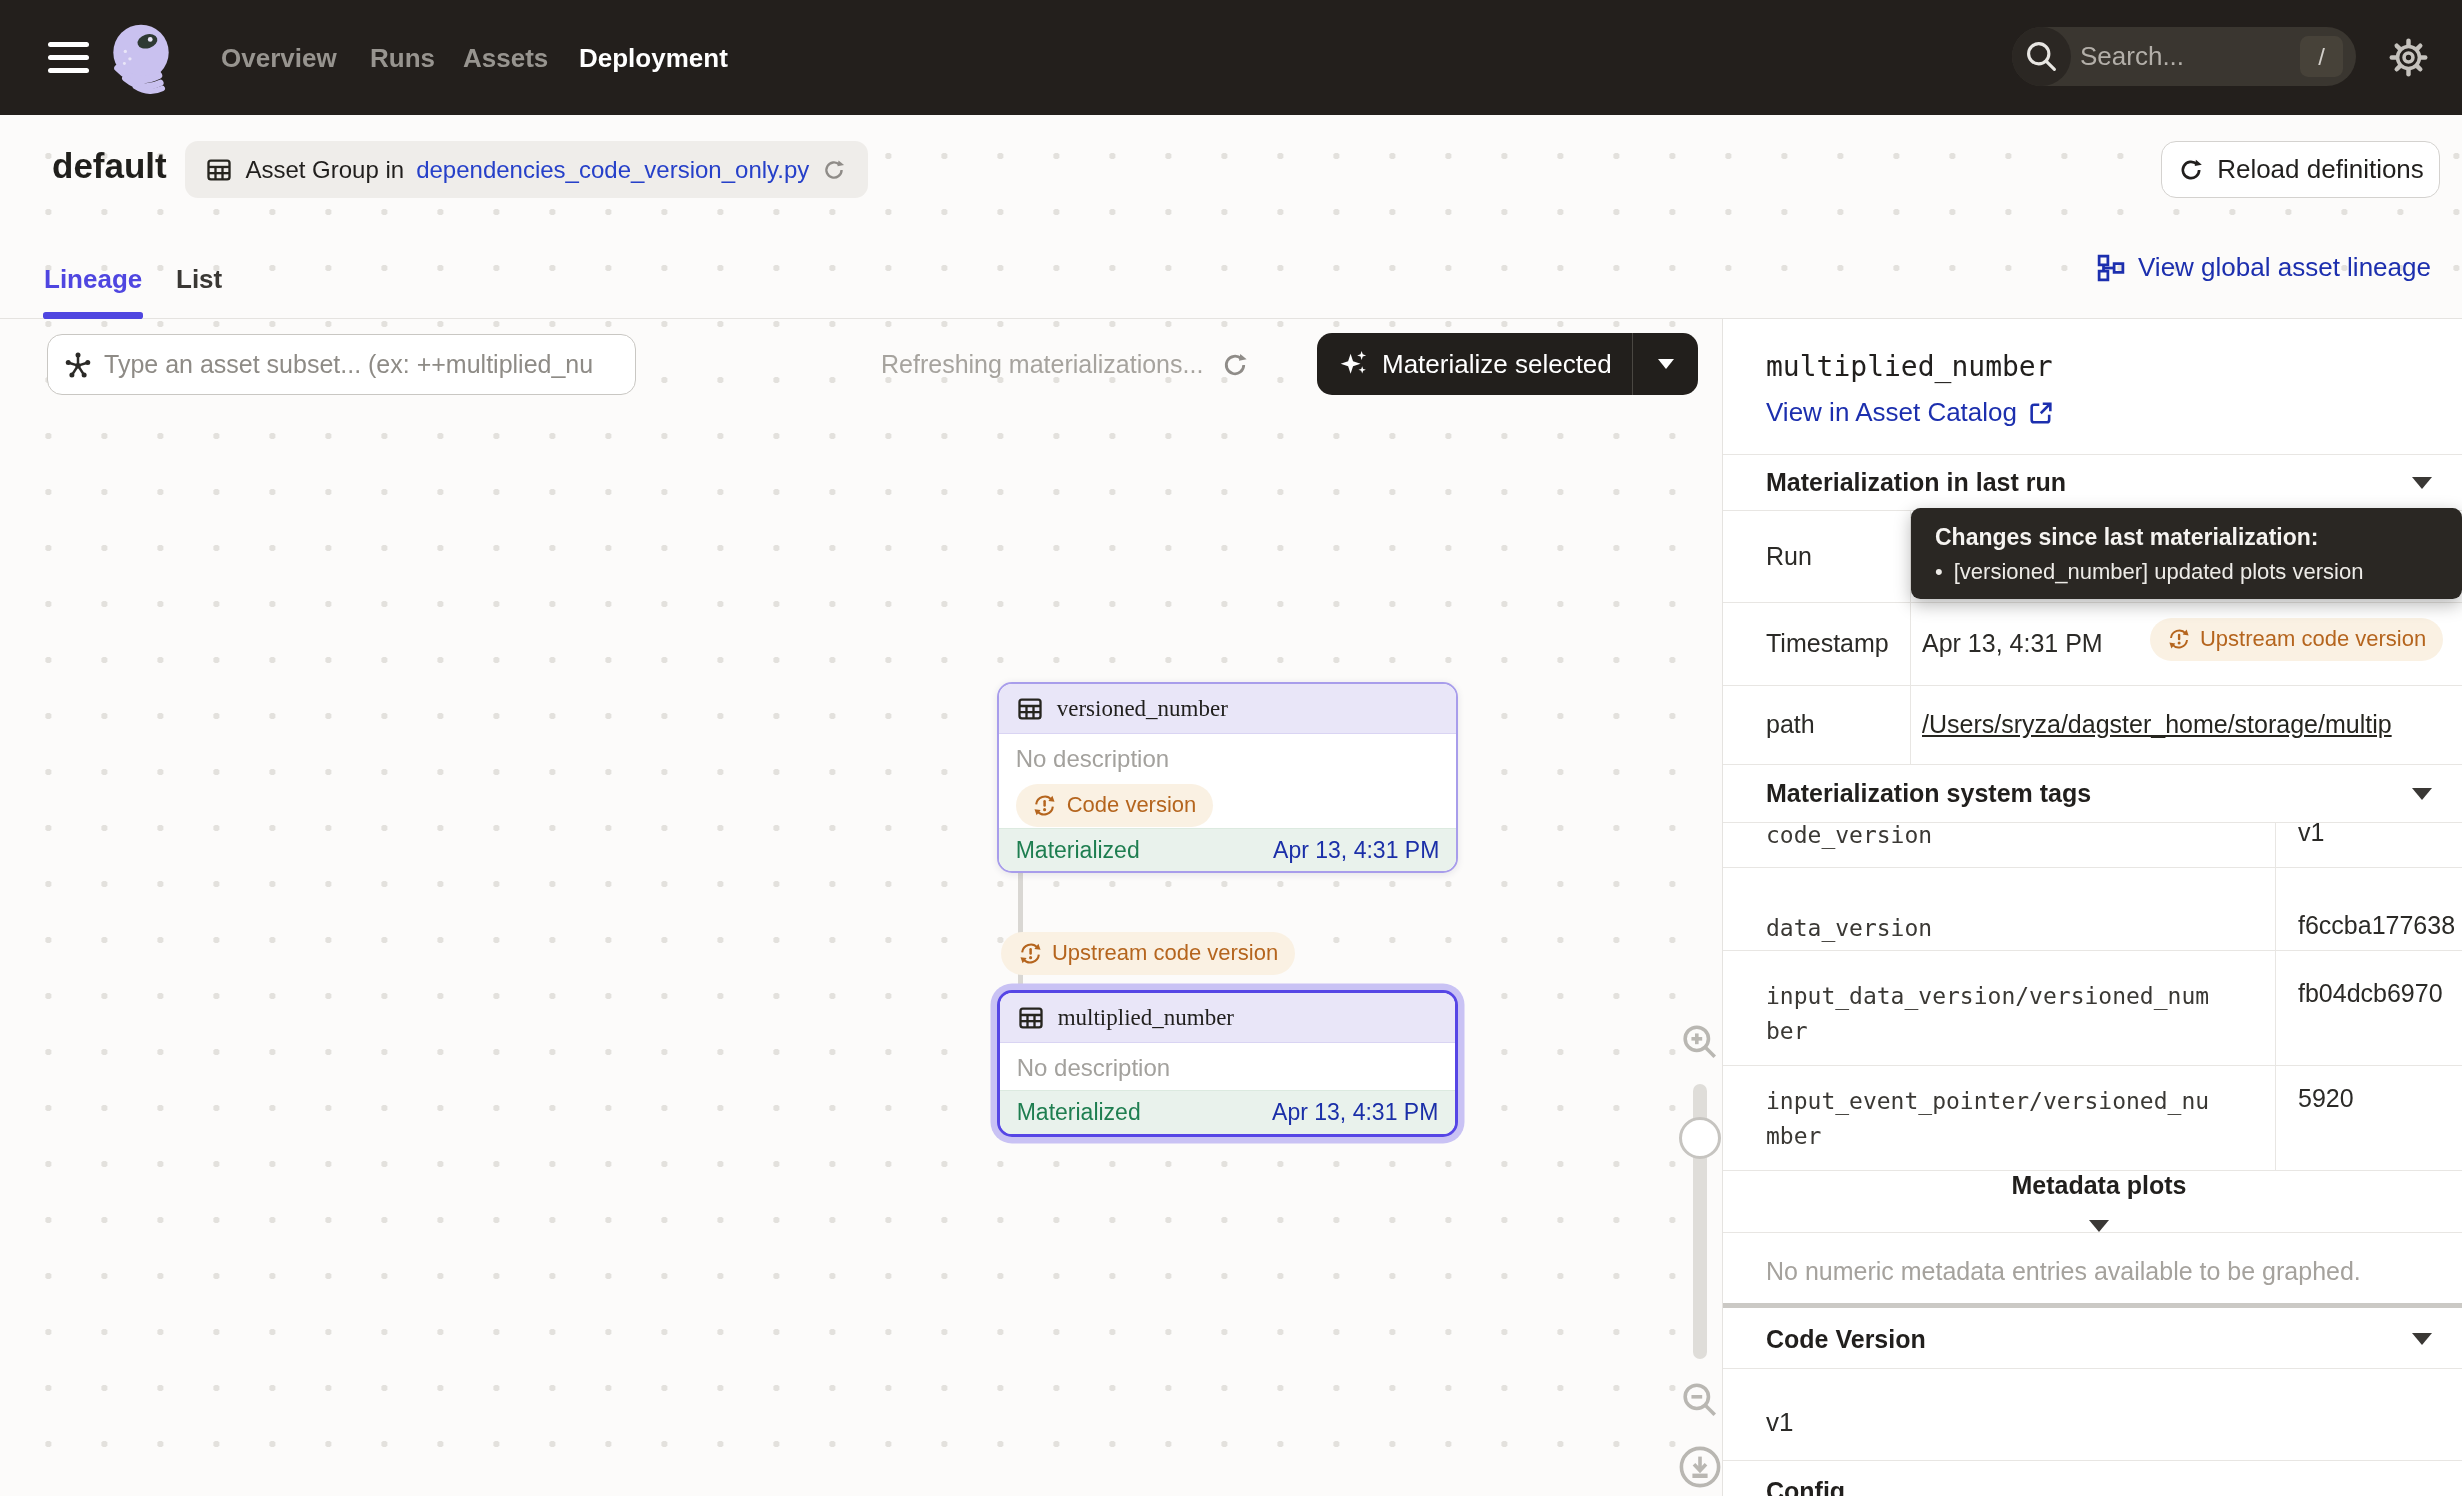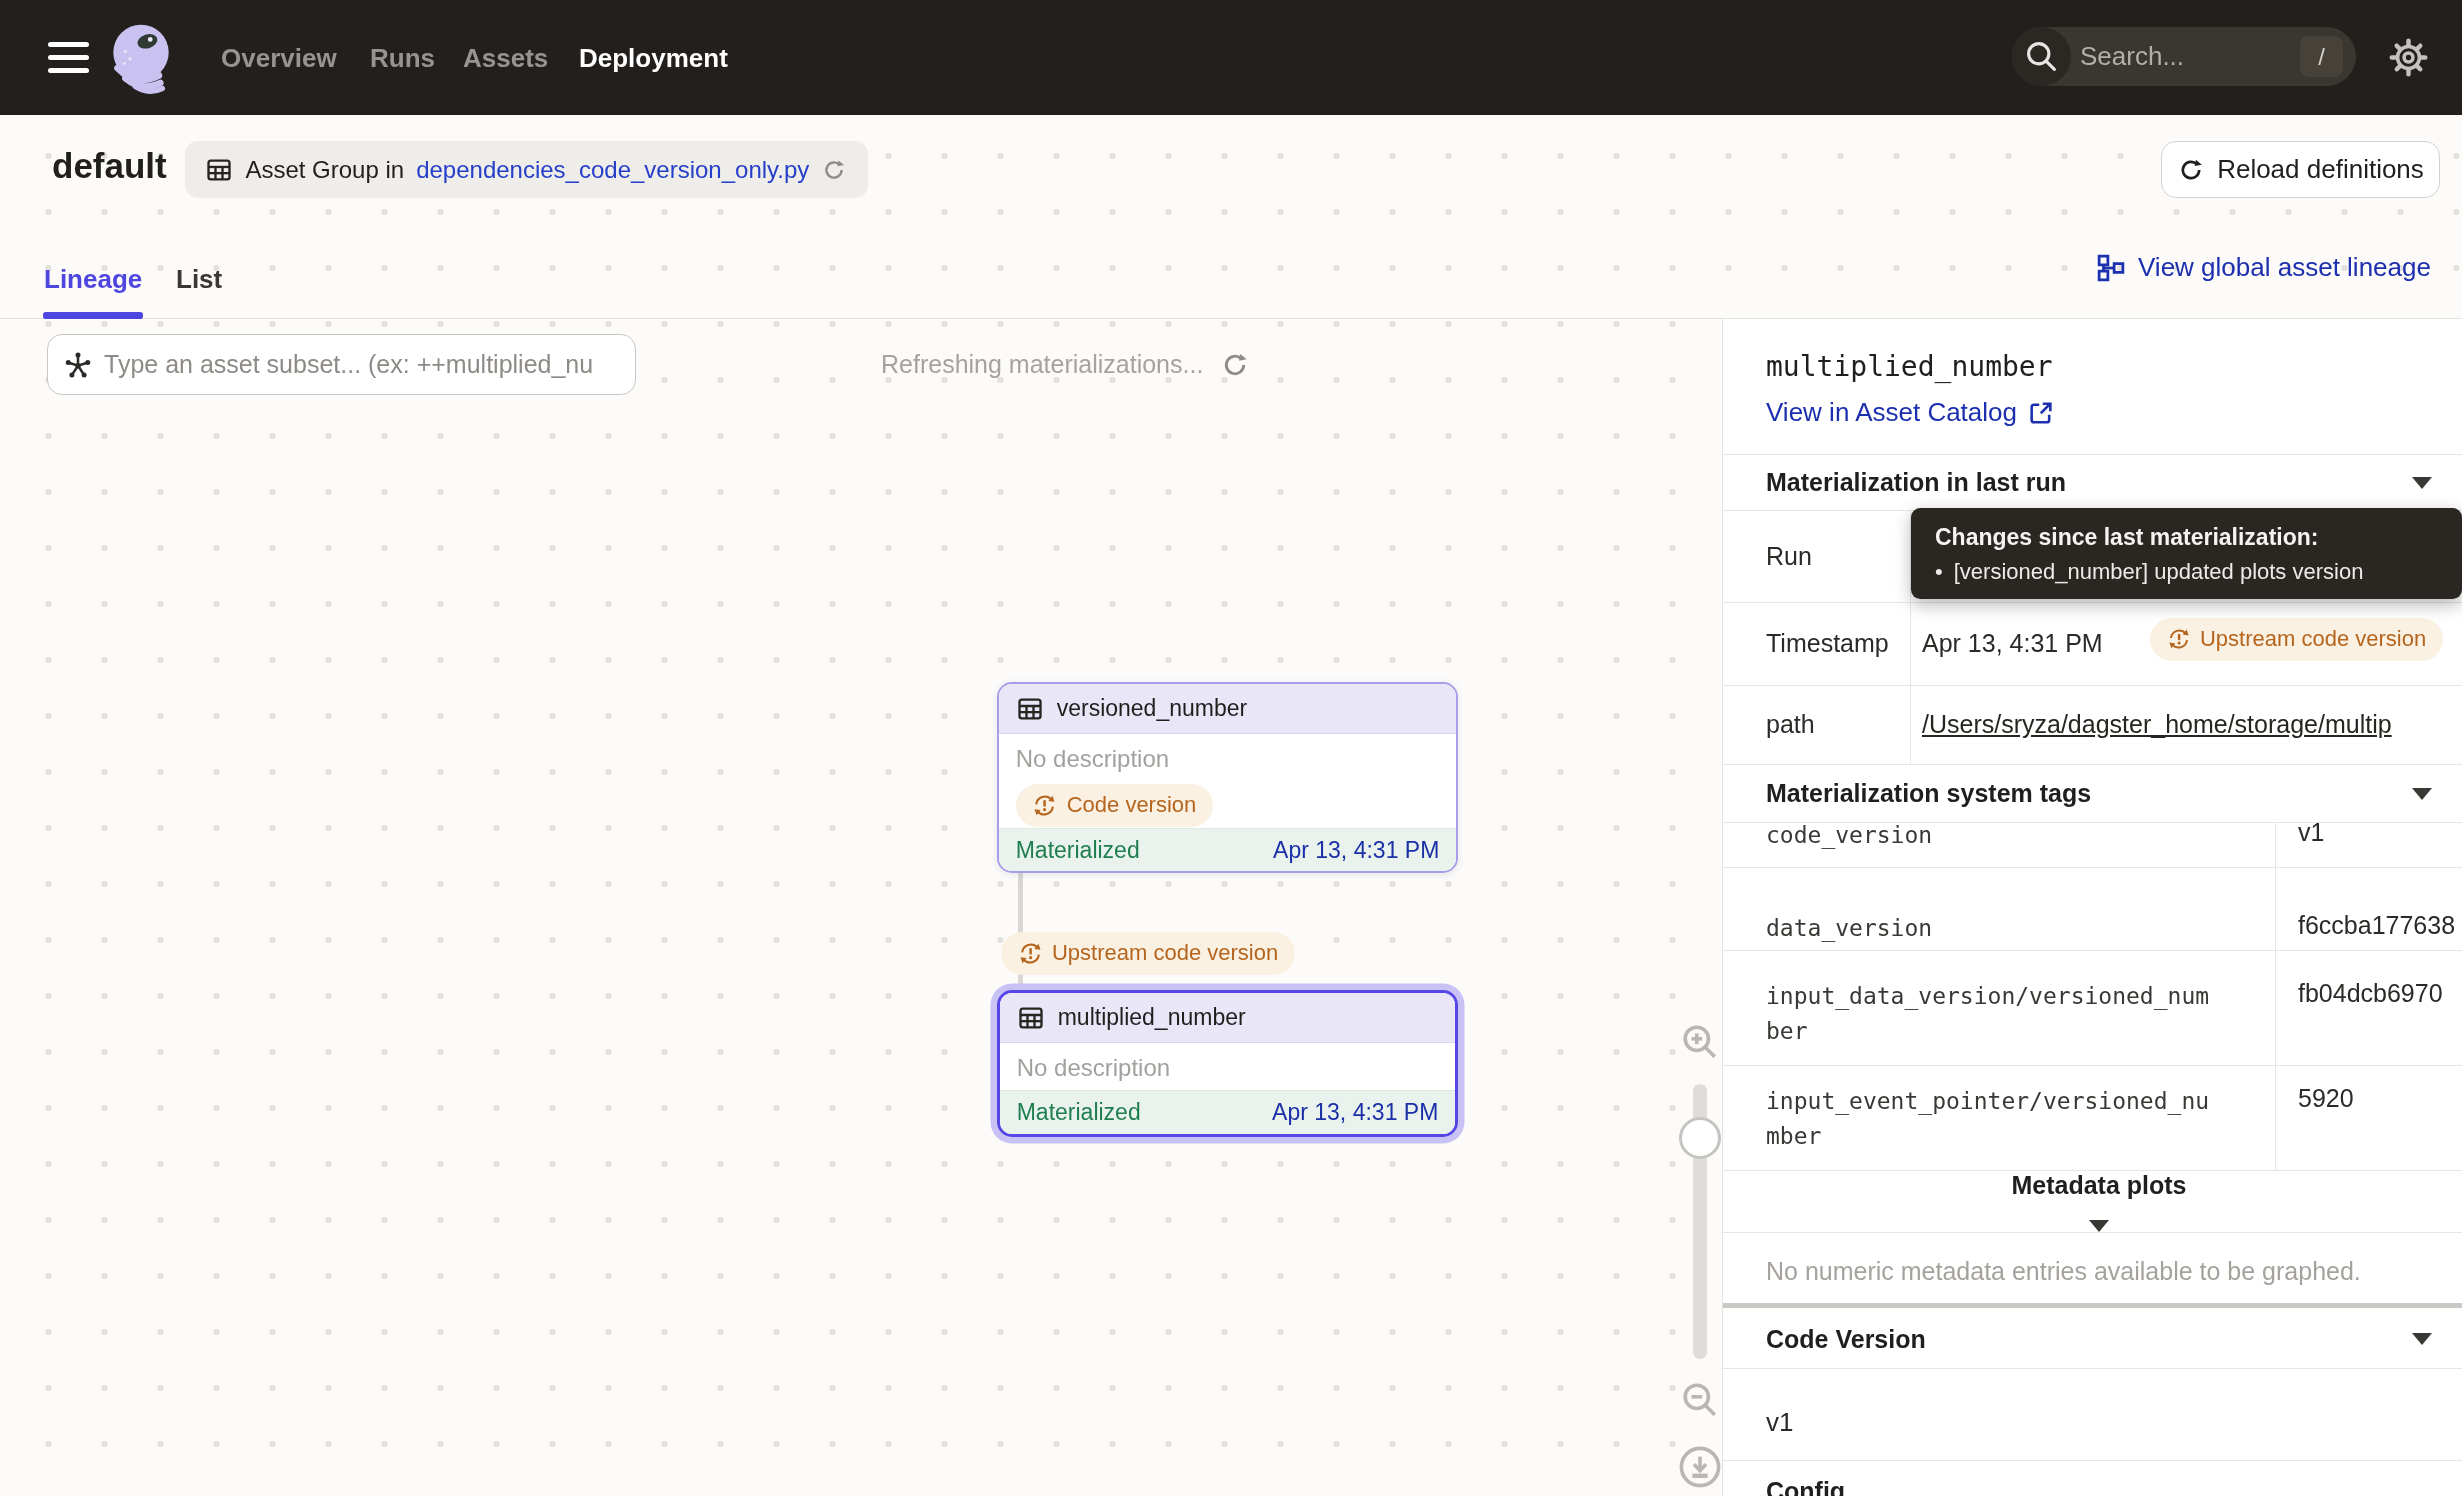--- a/index.html
+++ b/index.html
@@ -61,21 +61,21 @@
   .matsep { width:0.9px; height:62px; background:#4A4742; }
   .matcaret { width:65px; display:flex; align-items:center; justify-content:center; cursor:pointer; }
   .tri-down-white { width:0; height:0; border-left:8.3px solid transparent; border-right:8.3px solid transparent; border-top:10.2px solid #FFFFFF; }
 
   
   .edgeline { position:absolute; left:1018px; top:870px; width:4.6px; height:126px; background:#D9D7D3; }
   .assetnode { position:absolute; left:997px; width:461px; background:#FFFFFF; border-radius:15px; overflow:hidden; cursor:pointer; }
   .node-default { border:2.8px solid #A89DEB; box-shadow:0 1.9px 7.4px rgba(40,35,80,.10); }
   .node-selected { border:3.7px solid #5646E5; box-shadow:0 0 0 6.5px #C9C2F4; }
   .nodehead { height:50px; background:#E9E6F8; border-bottom:0.9px solid #D9D4F3; display:flex; align-items:center; gap:13px; padding:0 16.7px; }
-  .nodename { font-family:Liberation Sans, sans-serif; font-size:23px; color:#201F1D; }
+  .nodename { font-family:Liberation Serif, serif; font-size:23px; color:#201F1D; }
   .nodebody { padding:11px 16.7px 13px 16.7px; }
   .nodedesc { font-size:24px; color:#A3A19D; }
   .chip-warn { display:inline-flex; align-items:center; gap:9.3px; background:#FAF1E3; border-radius:24px;
     padding:8.3px 16.7px; font-size:22px; color:#B5651E; margin-top:11px; white-space:nowrap; }
   .nodefoot { position:absolute; left:0; bottom:0; width:100%; background:#E9F2EC; border-top:0.9px solid #DCEAE0;
     display:flex; align-items:center; justify-content:space-between; padding:0 16.7px; }
   .foot-status { font-size:23px; color:#1E7E50; }
   .foot-time { font-size:23px; color:#1B2FA8; }
   .edgechip { position:absolute; left:1001px; top:932px; z-index:3; margin:0; }
 
@@ -238,20 +238,36 @@
   </div>
 
   <div class="refreshing">
     <span>Refreshing materializations...</span>
     <svg width="30" height="30" viewBox="0 0 24 24">
       <path d="M19 12 a7 7 0 1 1 -2.1-5" fill="none" stroke="#8F8C88" stroke-width="2.2"></path>
       <polygon points="16.2,3.2 21.3,7.4 15.2,8.6" fill="#8F8C88"></polygon>
     </svg>
   </div>
 
+  <div class="matbtn">
+    <div class="matmain">
+      <svg width="30" height="30" viewBox="0 0 22 22">
+        <g fill="#FFFFFF">
+          <path d="M8.5 3.5 L10.3 9 L15.8 10.8 L10.3 12.6 L8.5 18.1 L6.7 12.6 L1.2 10.8 L6.7 9 Z"></path>
+          <path d="M16.6 1.4 L17.4 3.9 L19.9 4.7 L17.4 5.5 L16.6 8 L15.8 5.5 L13.3 4.7 L15.8 3.9 Z"></path>
+          <path d="M17 12.6 L17.7 14.6 L19.7 15.3 L17.7 16 L17 18 L16.3 16 L14.3 15.3 L16.3 14.6 Z"></path>
+        </g>
+      </svg>
+      <span>Materialize selected</span>
+    </div>
+    <div class="matsep"></div>
+    <div class="matcaret">
+      <div class="tri-down-white"></div>
+    </div>
+  </div>
 
   <div class="edgeline"></div>
 
   <div class="assetnode node-default" style="top:682px; height:191px;">
     <div class="nodehead">
       <svg width="28" height="28" viewBox="0 0 24 24">
         <g stroke="#26251F" stroke-width="2" fill="none">
           <rect x="3" y="4" width="18" height="16" rx="2"></rect>
           <line x1="3" y1="9.4" x2="21" y2="9.4"></line>
           <line x1="9" y1="9.4" x2="9" y2="20"></line>

